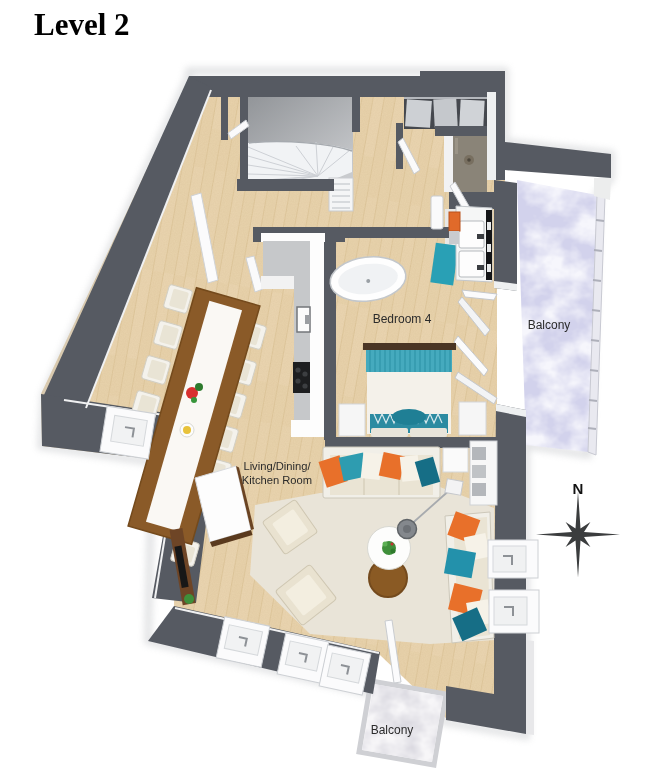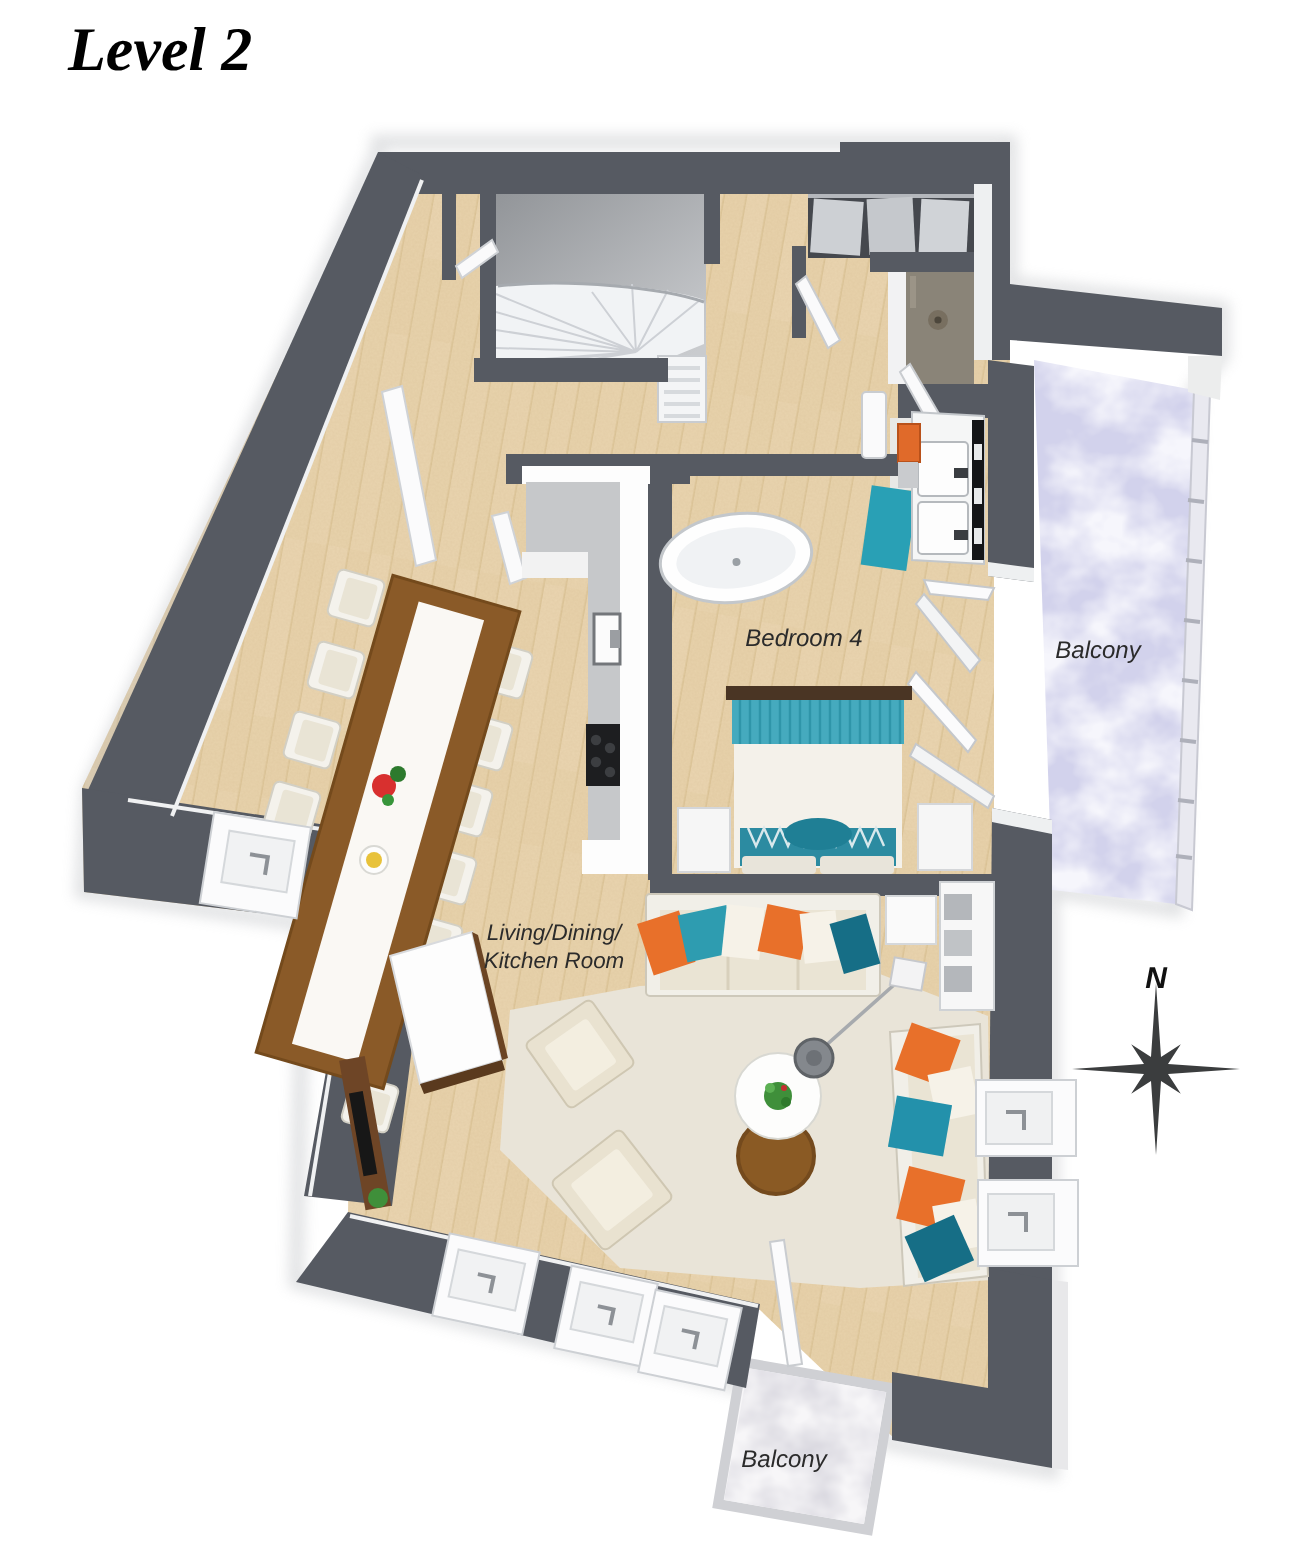--- a/index.html
+++ b/index.html
@@ -1,16 +1,16 @@
 <!DOCTYPE html>
 <html><head>
 <meta charset="utf-8">
 <style>
   html,body{margin:0;padding:0;background:#ffffff;}
-  .wrap{width:645px;height:781px;position:relative;background:#ffffff;overflow:hidden;font-style:italic;}
+  .wrap{width:645px;height:781px;position:relative;background:#ffffff;overflow:hidden;}
   svg{display:block;}
   text{font-family:"Liberation Sans",sans-serif;}
 </style>
 </head>
 <body>
 <div class="wrap">
 <svg width="645" height="781" viewBox="0 0 645 781" xmlns="http://www.w3.org/2000/svg">
 <defs>
   <pattern id="wood" width="22" height="240" patternUnits="userSpaceOnUse" patternTransform="rotate(10)">
     <rect width="22" height="240" fill="#e9d4ae"></rect>

